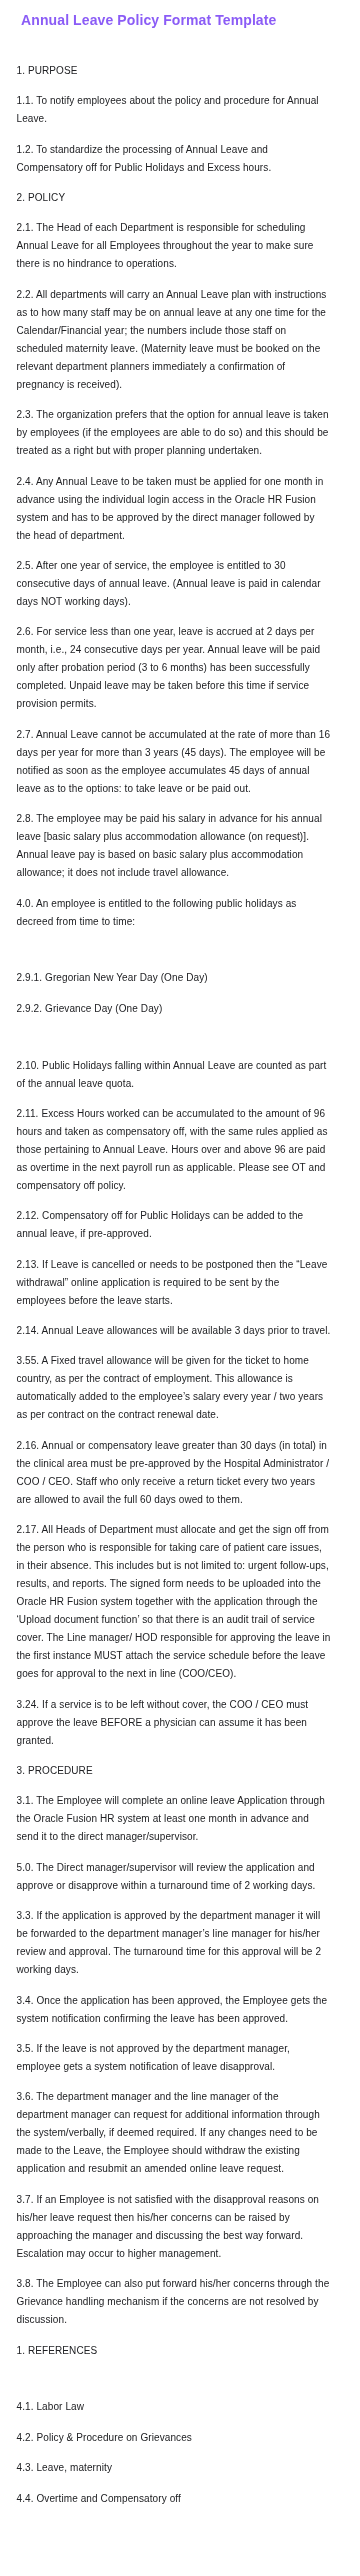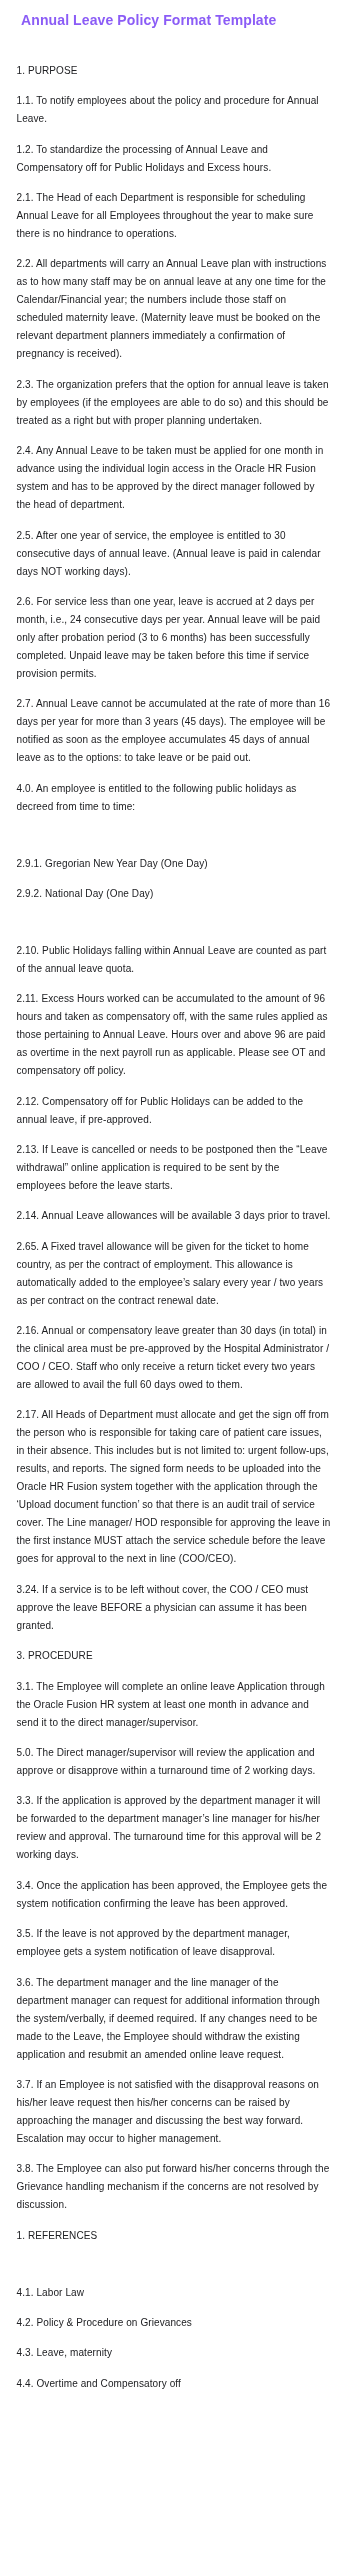--- a/index.html
+++ b/index.html
@@ -39,38 +39,40 @@
 </style>
 </head>
 <body>
 
 <main class="page">
   <h1 class="doc-title">Annual Leave Policy Format Template</h1>
   <div id="doc-body">
       <p class="block heading">1. PURPOSE</p>
       <p class="block para">1.1. To notify employees about the policy and procedure for Annual Leave.</p>
       <p class="block para">1.2. To standardize the processing of Annual Leave and Compensatory off for Public Holidays and Excess hours.</p>
+      <p class="block heading">2. POLICY</p>
       <p class="block para">2.1. The Head of each Department is responsible for scheduling Annual Leave for all Employees throughout the year to make sure there is no hindrance to operations.</p>
       <p class="block para">2.2. All departments will carry an Annual Leave plan with instructions as to how many staff may be on annual leave at any one time for the Calendar/Financial year; the numbers include those staff on scheduled maternity leave. (Maternity leave must be booked on the relevant department planners immediately a confirmation of pregnancy is received).</p>
       <p class="block para">2.3. The organization prefers that the option for annual leave is taken by employees (if the employees are able to do so) and this should be treated as a right but with proper planning undertaken.</p>
       <p class="block para">2.4. Any Annual Leave to be taken must be applied for one month in advance using the individual login access in the Oracle HR Fusion system and has to be approved by the direct manager followed by the head of department.</p>
       <p class="block para">2.5. After one year of service, the employee is entitled to 30 consecutive days of annual leave. (Annual leave is paid in calendar days NOT working days).</p>
       <p class="block para">2.6. For service less than one year, leave is accrued at 2 days per month, i.e., 24 consecutive days per year. Annual leave will be paid only after probation period (3 to 6 months) has been successfully completed. Unpaid leave may be taken before this time if service provision permits.</p>
       <p class="block para">2.7. Annual Leave cannot be accumulated at the rate of more than 16 days per year for more than 3 years (45 days). The employee will be notified as soon as the employee accumulates 45 days of annual leave as to the options: to take leave or be paid out.</p>
+      <p class="block para">2.8. The employee may be paid his salary in advance for his annual leave [basic salary plus accommodation allowance (on request)]. Annual leave pay is based on basic salary plus accommodation allowance; it does not include travel allowance.</p>
       <p class="block para">4.0. An employee is entitled to the following public holidays as decreed from time to time:</p>
       <div class="spacer"></div>
       <p class="block para">2.9.1. Gregorian New Year Day (One Day)</p>
-      <p class="block para">2.9.2. National Day (One Day)</p>
+      <p class="block para">2.9.2. Grievance Day (One Day)</p>
       <div class="spacer"></div>
       <p class="block para">2.10. Public Holidays falling within Annual Leave are counted as part of the annual leave quota.</p>
       <p class="block para">2.11. Excess Hours worked can be accumulated to the amount of 96 hours and taken as compensatory off, with the same rules applied as those pertaining to Annual Leave. Hours over and above 96 are paid as overtime in the next payroll run as applicable. Please see OT and compensatory off policy.</p>
       <p class="block para">2.12. Compensatory off for Public Holidays can be added to the annual leave, if pre-approved.</p>
       <p class="block para">2.13. If Leave is cancelled or needs to be postponed then the “Leave withdrawal” online application is required to be sent by the employees before the leave starts.</p>
       <p class="block para">2.14. Annual Leave allowances will be available 3 days prior to travel.</p>
-      <p class="block para">2.65. A Fixed travel allowance will be given for the ticket to home country, as per the contract of employment. This allowance is automatically added to the employee’s salary every year / two years as per contract on the contract renewal date.</p>
+      <p class="block para">3.55. A Fixed travel allowance will be given for the ticket to home country, as per the contract of employment. This allowance is automatically added to the employee’s salary every year / two years as per contract on the contract renewal date.</p>
       <p class="block para">2.16. Annual or compensatory leave greater than 30 days (in total) in the clinical area must be pre-approved by the Hospital Administrator / COO / CEO. Staff who only receive a return ticket every two years are allowed to avail the full 60 days owed to them.</p>
       <p class="block para">2.17. All Heads of Department must allocate and get the sign off from the person who is responsible for taking care of patient care issues, in their absence. This includes but is not limited to: urgent follow-ups, results, and reports. The signed form needs to be uploaded into the Oracle HR Fusion system together with the application through the ‘Upload document function’ so that there is an audit trail of service cover. The Line manager/ HOD responsible for approving the leave in the first instance MUST attach the service schedule before the leave goes for approval to the next in line (COO/CEO).</p>
       <p class="block para">3.24. If a service is to be left without cover, the COO / CEO must approve the leave BEFORE a physician can assume it has been granted.</p>
       <p class="block heading">3. PROCEDURE</p>
       <p class="block para">3.1. The Employee will complete an online leave Application through the Oracle Fusion HR system at least one month in advance and send it to the direct manager/supervisor.</p>
       <p class="block para">5.0. The Direct manager/supervisor will review the application and approve or disapprove within a turnaround time of 2 working days.</p>
       <p class="block para">3.3. If the application is approved by the department manager it will be forwarded to the department manager’s line manager for his/her review and approval. The turnaround time for this approval will be 2 working days.</p>
       <p class="block para">3.4. Once the application has been approved, the Employee gets the system notification confirming the leave has been approved.</p>
       <p class="block para">3.5. If the leave is not approved by the department manager, employee gets a system notification of leave disapproval.</p>
       <p class="block para">3.6. The department manager and the line manager of the department manager can request for additional information through the system/verbally, if deemed required. If any changes need to be made to the Leave, the Employee should withdraw the existing application and resubmit an amended online leave request.</p>

